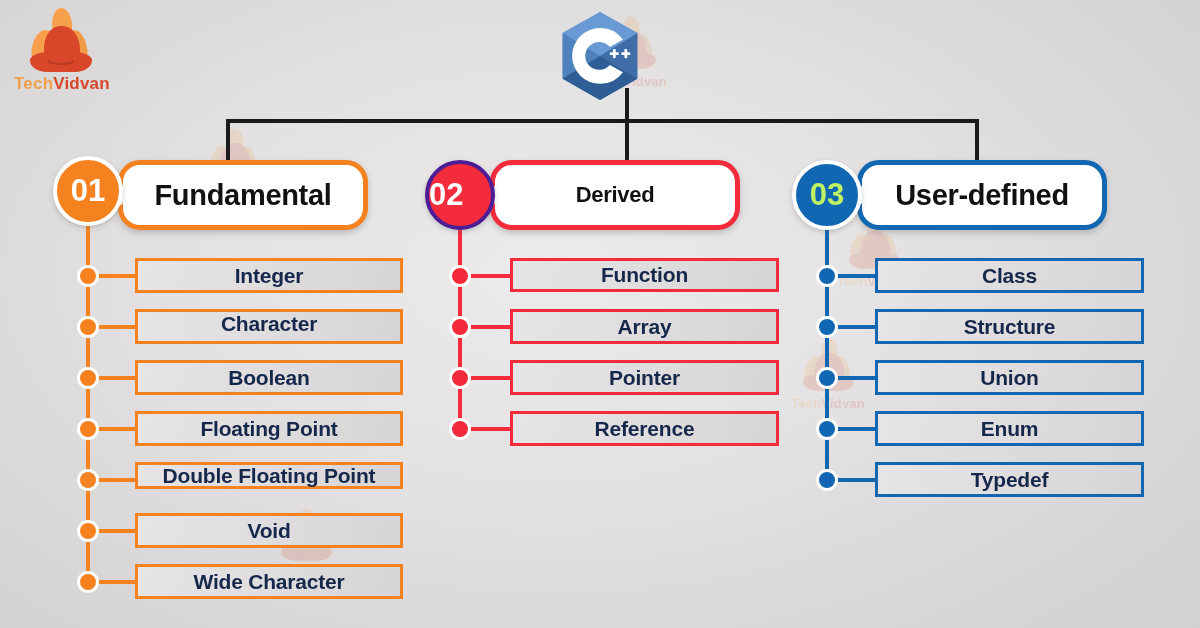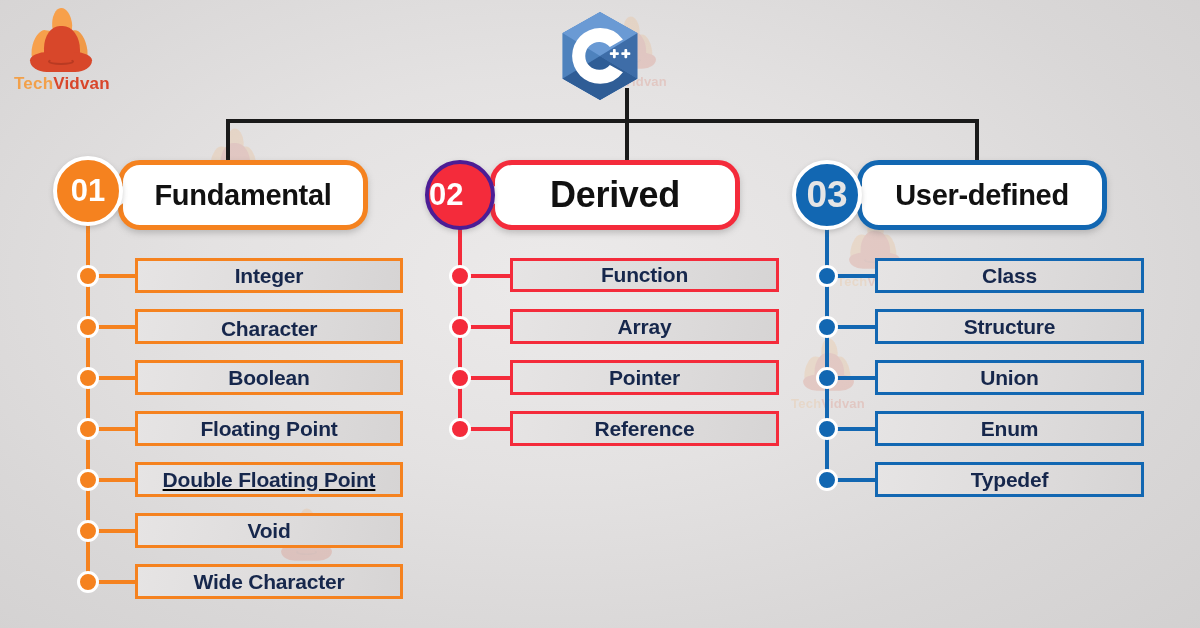--- a/index.html
+++ b/index.html
@@ -228,21 +228,21 @@
         width:47px; height:4px; background:#F5821F;"></div>
     <div style="
         position:absolute; left:77px; top:315.5px;
         width:22px; height:22px; border-radius:50%;
         background:#F5821F; border:3px solid #ffffff; z-index:2;"></div>
     <div style="
         position:absolute; left:135px; top:309px;
         width:268px; height:35px;
         border:3px solid #F5821F;
         background:linear-gradient(105deg,#e6e4e4 0%,#dedcdc 55%,#d6d4d4 100%);
-        display:flex; align-items:flex-end; justify-content:center; z-index:1;">
+        display:flex; align-items:flex-start; justify-content:center; z-index:1;">
         <span style="
           font-size:21px; font-weight:bold; color:#16274C; letter-spacing:-.2px;
           white-space:nowrap;">Character</span>
       </div>
     <div style="
         position:absolute; left:88px; top:375.5px;
         width:47px; height:4px; background:#F5821F;"></div>
     <div style="
         position:absolute; left:77px; top:366.5px;
         width:22px; height:22px; border-radius:50%;
@@ -276,24 +276,24 @@
       </div>
     <div style="
         position:absolute; left:88px; top:477.5px;
         width:47px; height:4px; background:#F5821F;"></div>
     <div style="
         position:absolute; left:77px; top:468.5px;
         width:22px; height:22px; border-radius:50%;
         background:#F5821F; border:3px solid #ffffff; z-index:2;"></div>
     <div style="
         position:absolute; left:135px; top:462px;
-        width:268px; height:35px;
-        border:3px solid #F5821F;
-        background:linear-gradient(105deg,#e6e4e4 0%,#dedcdc 55%,#d6d4d4 100%);
-        display:flex; align-items:center; justify-content:center; z-index:1;text-decoration:underline;">
+        width:268px; height:27px;
+        border:3px solid #F5821F;
+        background:linear-gradient(105deg,#e6e4e4 0%,#dedcdc 55%,#d6d4d4 100%);
+        display:flex; align-items:center; justify-content:center; z-index:1;">
         <span style="
           font-size:21px; font-weight:bold; color:#16274C; letter-spacing:-.2px;
           white-space:nowrap;">Double Floating Point</span>
       </div>
     <div style="
         position:absolute; left:88px; top:528.5px;
         width:47px; height:4px; background:#F5821F;"></div>
     <div style="
         position:absolute; left:77px; top:519.5px;
         width:22px; height:22px; border-radius:50%;
@@ -328,21 +328,21 @@
     <div style="
       position:absolute; left:458px; top:195px;
       width:4px; height:233.5px; background:#F42B3B;"></div>
     <div class="branch-header" style="
       position:absolute; left:490px; top:160px;
       width:250px; height:70px;
       background:#ffffff; border:5px solid #F42B3B; border-radius:22px;
       display:flex; align-items:center; justify-content:center;
       box-shadow:0 3px 6px rgba(110,110,110,.35); z-index:3;">
       <span style="
-        font-size:36px; font-weight:bold; color:#111111; letter-spacing:-.3px;
+        font-size:22px; font-weight:bold; color:#111111; letter-spacing:-.3px;
         white-space:nowrap;">Derived</span>
     </div>
     <svg style="
       position:absolute; left:480px; top:175px;
       width:30px; height:40px; z-index:4;" viewBox="0 0 30 40">
       <path d="M0,4 L22,20 L0,36 Z" fill="#F42B3B"></path>
       <path d="M10,8 L26,20 L10,32 Z" fill="#ffffff"></path>
     </svg>
     <div style="
       position:absolute; left:425px; top:160px;
@@ -440,21 +440,21 @@
       <path d="M0,4 L22,20 L0,36 Z" fill="#1267B2"></path>
       <path d="M10,8 L26,20 L10,32 Z" fill="#ffffff"></path>
     </svg>
     <div style="
       position:absolute; left:792px; top:160px;
       width:70px; height:70px; border-radius:50%;
       background:#1267B2; border:4px solid #ffffff; z-index:5;
       display:flex; align-items:center; justify-content:center;
       box-shadow:0 2px 5px rgba(100,100,100,.3);">
       <span style="
-        font-size:37px; font-weight:bold; color:#e5e5e5;">03</span>
+        font-size:31px; font-weight:bold; color:#bef264;">03</span>
     </div>
     <div style="
         position:absolute; left:827px; top:273.5px;
         width:48px; height:4px; background:#1267B2;"></div>
     <div style="
         position:absolute; left:816px; top:264.5px;
         width:22px; height:22px; border-radius:50%;
         background:#1267B2; border:3px solid #ffffff; z-index:2;"></div>
     <div style="
         position:absolute; left:875px; top:258px;

